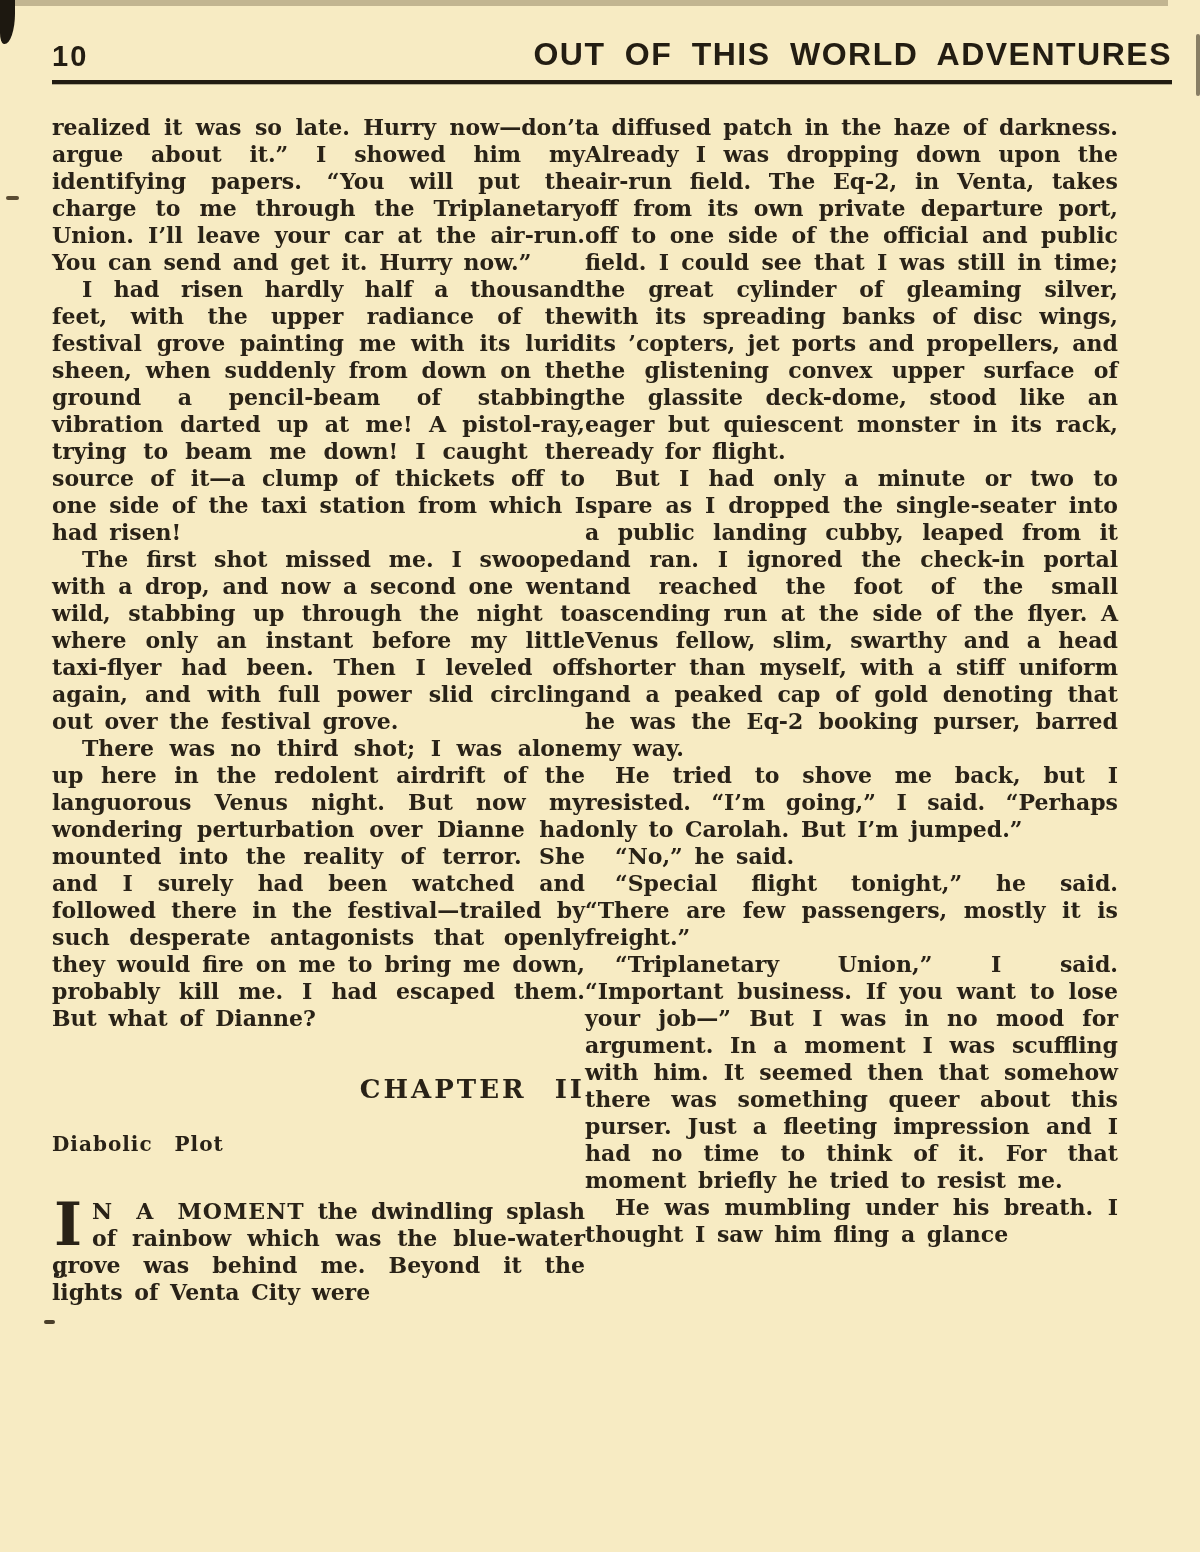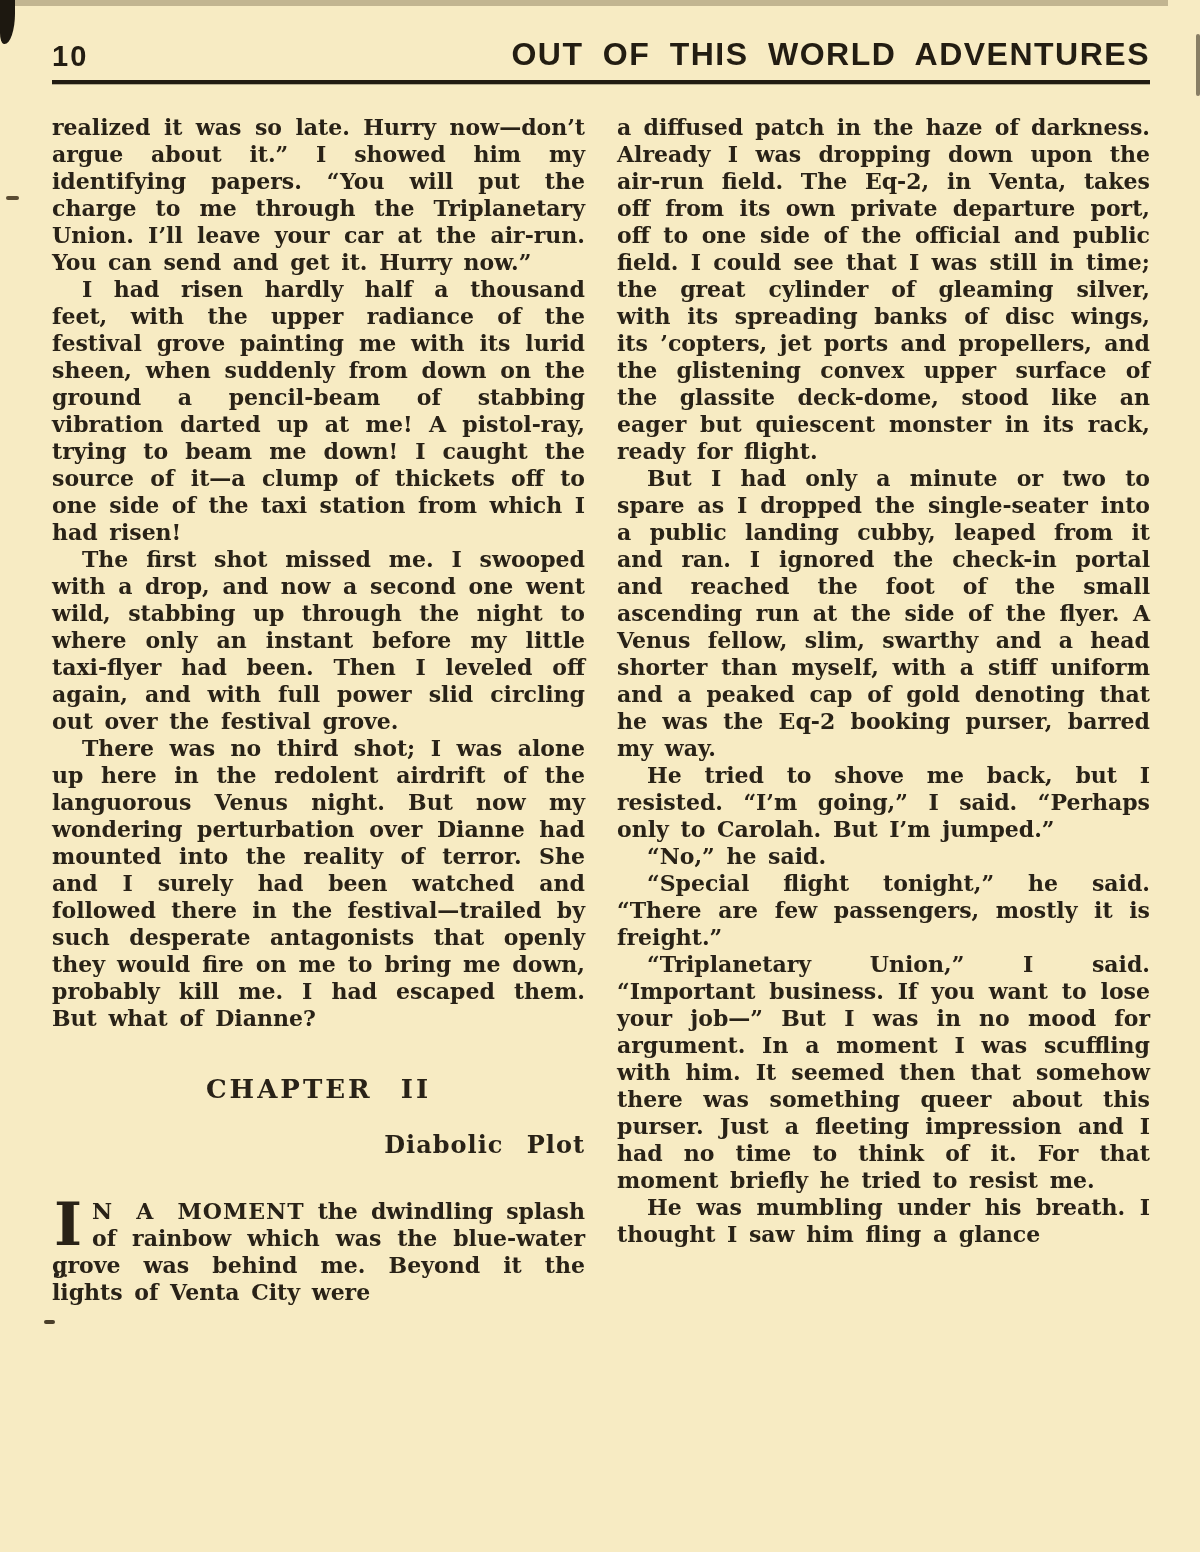--- a/index.html
+++ b/index.html
@@ -10,53 +10,53 @@
   html,body{margin:0;padding:0;}
   body{
     width:1200px;height:1552px;
     background:var(--paper);
     overflow:hidden;position:relative;
     font-family:"DejaVu Serif",serif;
   }
   .page{
     position:relative;box-sizing:border-box;
     width:1200px;height:1552px;
-    padding:36px 50px 0 52px;
+    padding:36px 28px 0 52px;
     color:var(--ink);
   }
   
   .header{
     display:flex;justify-content:space-between;align-items:flex-end;
     font-family:"Liberation Sans",sans-serif;font-weight:700;
     color:#231d12;
   }
   .page-number{font-size:29px;letter-spacing:2px;}
   .running-title{font-size:32px;letter-spacing:1.5px;word-spacing:9px;}
   .rule{
     height:4px;background:var(--rule);margin-top:7px;
     box-shadow:0 1px 0 rgba(34,28,18,.3);
   }
   
   .columns{
-    display:flex;gap:32px;margin-top:30px;
+    display:flex;margin-top:30px;
     font-weight:700;font-size:22px;line-height:27px;
     text-align:justify;word-spacing:4px;
     color:var(--ink);
   }
   .column{width:533px;}
   .column p{margin:0;text-indent:30px;}
   .column p.flush{text-indent:0;}
   .chapter-heading{
-    text-align:center;text-indent:0 !important;
+    text-align:right;text-indent:0 !important;
     font-size:26px;letter-spacing:3px;word-spacing:16px;
     margin-top:44px !important;
   }
   .chapter-subheading{
-    text-align:right;text-indent:0 !important;
-    font-size:24px;letter-spacing:1px;word-spacing:14px;
+    text-align:left;text-indent:0 !important;
+    font-size:20px;letter-spacing:1px;word-spacing:14px;
     margin-top:28px !important;
   }
   .opening{margin-top:40px !important;}
   .dropcap{
     float:left;font-size:60px;line-height:48px;height:52px;
     padding:2px 10px 0 2px;font-weight:700;
   }
   .lead-caps{letter-spacing:1px;word-spacing:13px;}
   
   .artifact{position:absolute;background:#2a231a;}

